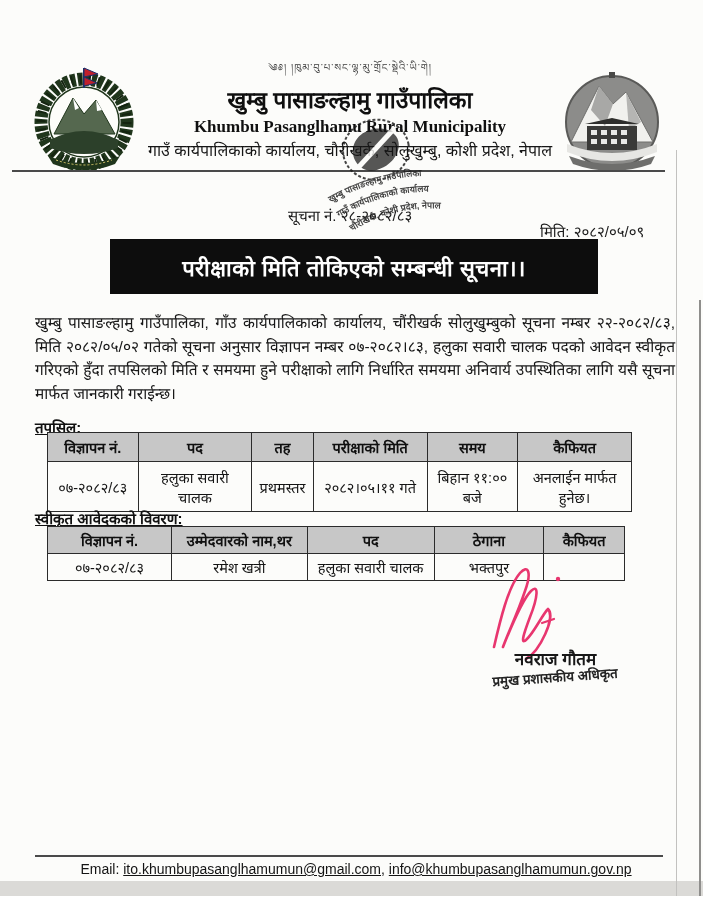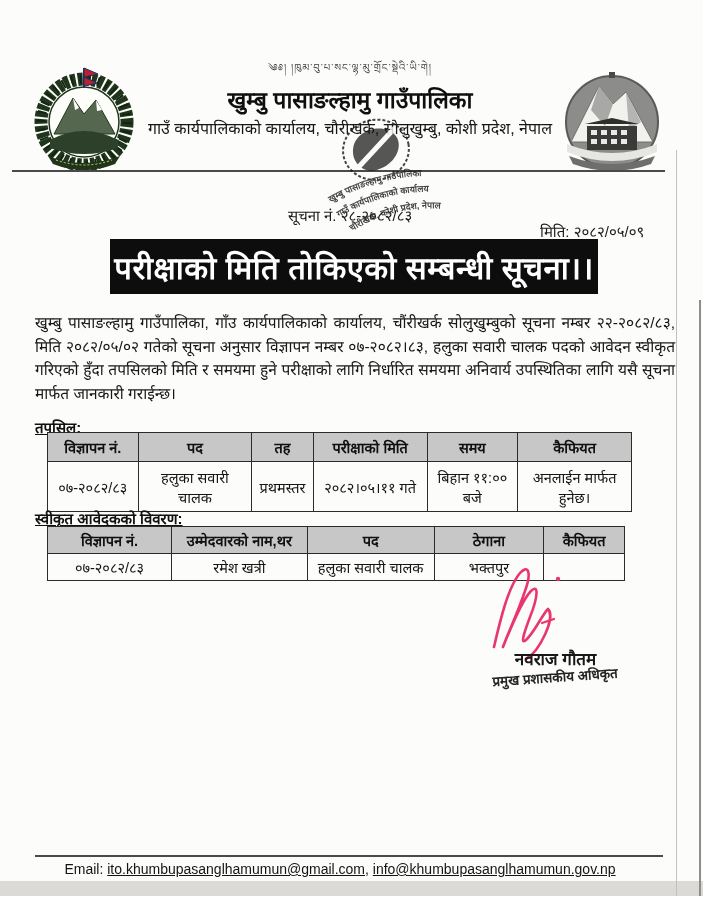--- a/index.html
+++ b/index.html
@@ -27,21 +27,21 @@
   .date-line{ position:absolute; left:540px; top:188px; font-size:15px; color:#1b1b1b;margin-top:33px; }
   .notice-line{ position:absolute; left:288px; top:205px; font-size:15px; color:#1b1b1b; }
 
   
   .stamp{ position:absolute; left:318px; top:112px; opacity:.82; pointer-events:none; }
 
   
   .banner{
     position:absolute; left:110px; top:239px; width:488px; height:55px;
     background:#0d0d0d; color:#ffffff; display:flex; align-items:center; justify-content:center;
-    font-size:31px; font-weight:bold; letter-spacing:.5px;
+    font-size:22px; font-weight:bold; letter-spacing:.5px;
   }
 
   .body-par{
     position:absolute; left:35px; top:311px; width:640px;
     font-size:15.5px; line-height:1.52; text-align:justify; color:#171717;
   }
 
   .sec-heading{ position:absolute; font-size:15px; font-weight:bold; text-decoration:underline; color:#111; }
   .sec-heading.s1{ left:35px; top:417px; }
   .sec-heading.s2{ left:35px; top:508px; }
@@ -55,21 +55,21 @@
   #schedule-table td{ height:50px; }
   #applicants-table{ left:47px; top:526px; width:578px; }
   #applicants-table th{ height:27px; }
   #applicants-table td{ height:27px; }
 
   .signature-svg{ position:absolute; left:468px; top:563px; }
   .sig-name{ position:absolute; left:478px; top:647px; width:155px; text-align:center; font-size:17px; font-weight:bold; color:#181818; }
   .sig-title{ position:absolute; left:466px; top:668px; width:178px; text-align:center; font-size:13.5px; font-weight:bold; color:#242424; transform:rotate(-4deg); }
 
   .footer-rule{ position:absolute; left:35px; top:855px; width:628px; height:1.5px; background:#4a4a4a; }
-  .footer-email{ position:absolute; left:0; top:861px; width:680px; text-align:center; font-size:14px; color:#141414; }
+  .footer-email{ position:absolute; left:16px; top:861px; width:680px; text-align:center; font-size:14px; color:#141414; }
   .footer-phone{ position:absolute; left:0; top:880px; width:680px; text-align:center; font-size:14px; color:#141414; }
   .footer-email a{ color:#141414; text-decoration:underline; }
 </style>
 </head>
 <body>
 
 <div class="scan-page">
 
   <svg class="emblem-left" width="112" height="114" viewBox="0 0 112 114">
     <circle cx="56" cy="62" r="43" fill="none" stroke="#20361c" stroke-width="13" stroke-dasharray="5 2"></circle>
@@ -102,20 +102,21 @@
     <rect x="58" y="69" width="6" height="5" fill="#e8e8e6"></rect>
     <rect x="68" y="69" width="6" height="5" fill="#e8e8e6"></rect>
     <path d="M32,54 L59,48 L86,54 Z" fill="#2e2e2c"></path>
     <path d="M14,74 Q59,92 104,74 L104,82 Q59,100 14,82 Z" fill="#e6e6e3"></path>
     <path d="M16,86 Q59,102 102,86 L98,94 Q59,108 20,94 Z" fill="#6e6e6c"></path>
   </svg>
 
   <div class="header-center">
     <div class="tibetan">༄༅། །ཁུམ་བུ་པ་སང་ལྷ་མུ་གྲོང་སྡེའི་ཡི་གེ།</div>
     <div class="muni-np">खुम्बु पासाङल्हामु गाउँपालिका</div>
+    <div class="muni-en">Khumbu Pasanglhamu Rural Municipality</div>
     <div class="office-np">गाउँ कार्यपालिकाको कार्यालय, चौरीखर्क, सोलुखुम्बु, कोशी प्रदेश, नेपाल</div>
   </div>
 
   <div class="header-rule"></div>
 
   <svg class="stamp" width="150" height="128" viewBox="0 0 150 128">
     <g transform="rotate(-10 70 60)">
       <ellipse cx="62" cy="36" rx="33" ry="30" fill="none" stroke="#1d1d1d" stroke-width="2" stroke-dasharray="3 2"></ellipse>
       <path d="M40,30 C46,12 76,10 84,26 C90,38 78,54 60,56 C46,58 35,44 40,30 Z" fill="#161616" opacity="0.88"></path>
       <line x1="42" y1="50" x2="84" y2="18" stroke="#fbfbf9" stroke-width="5"></line>

